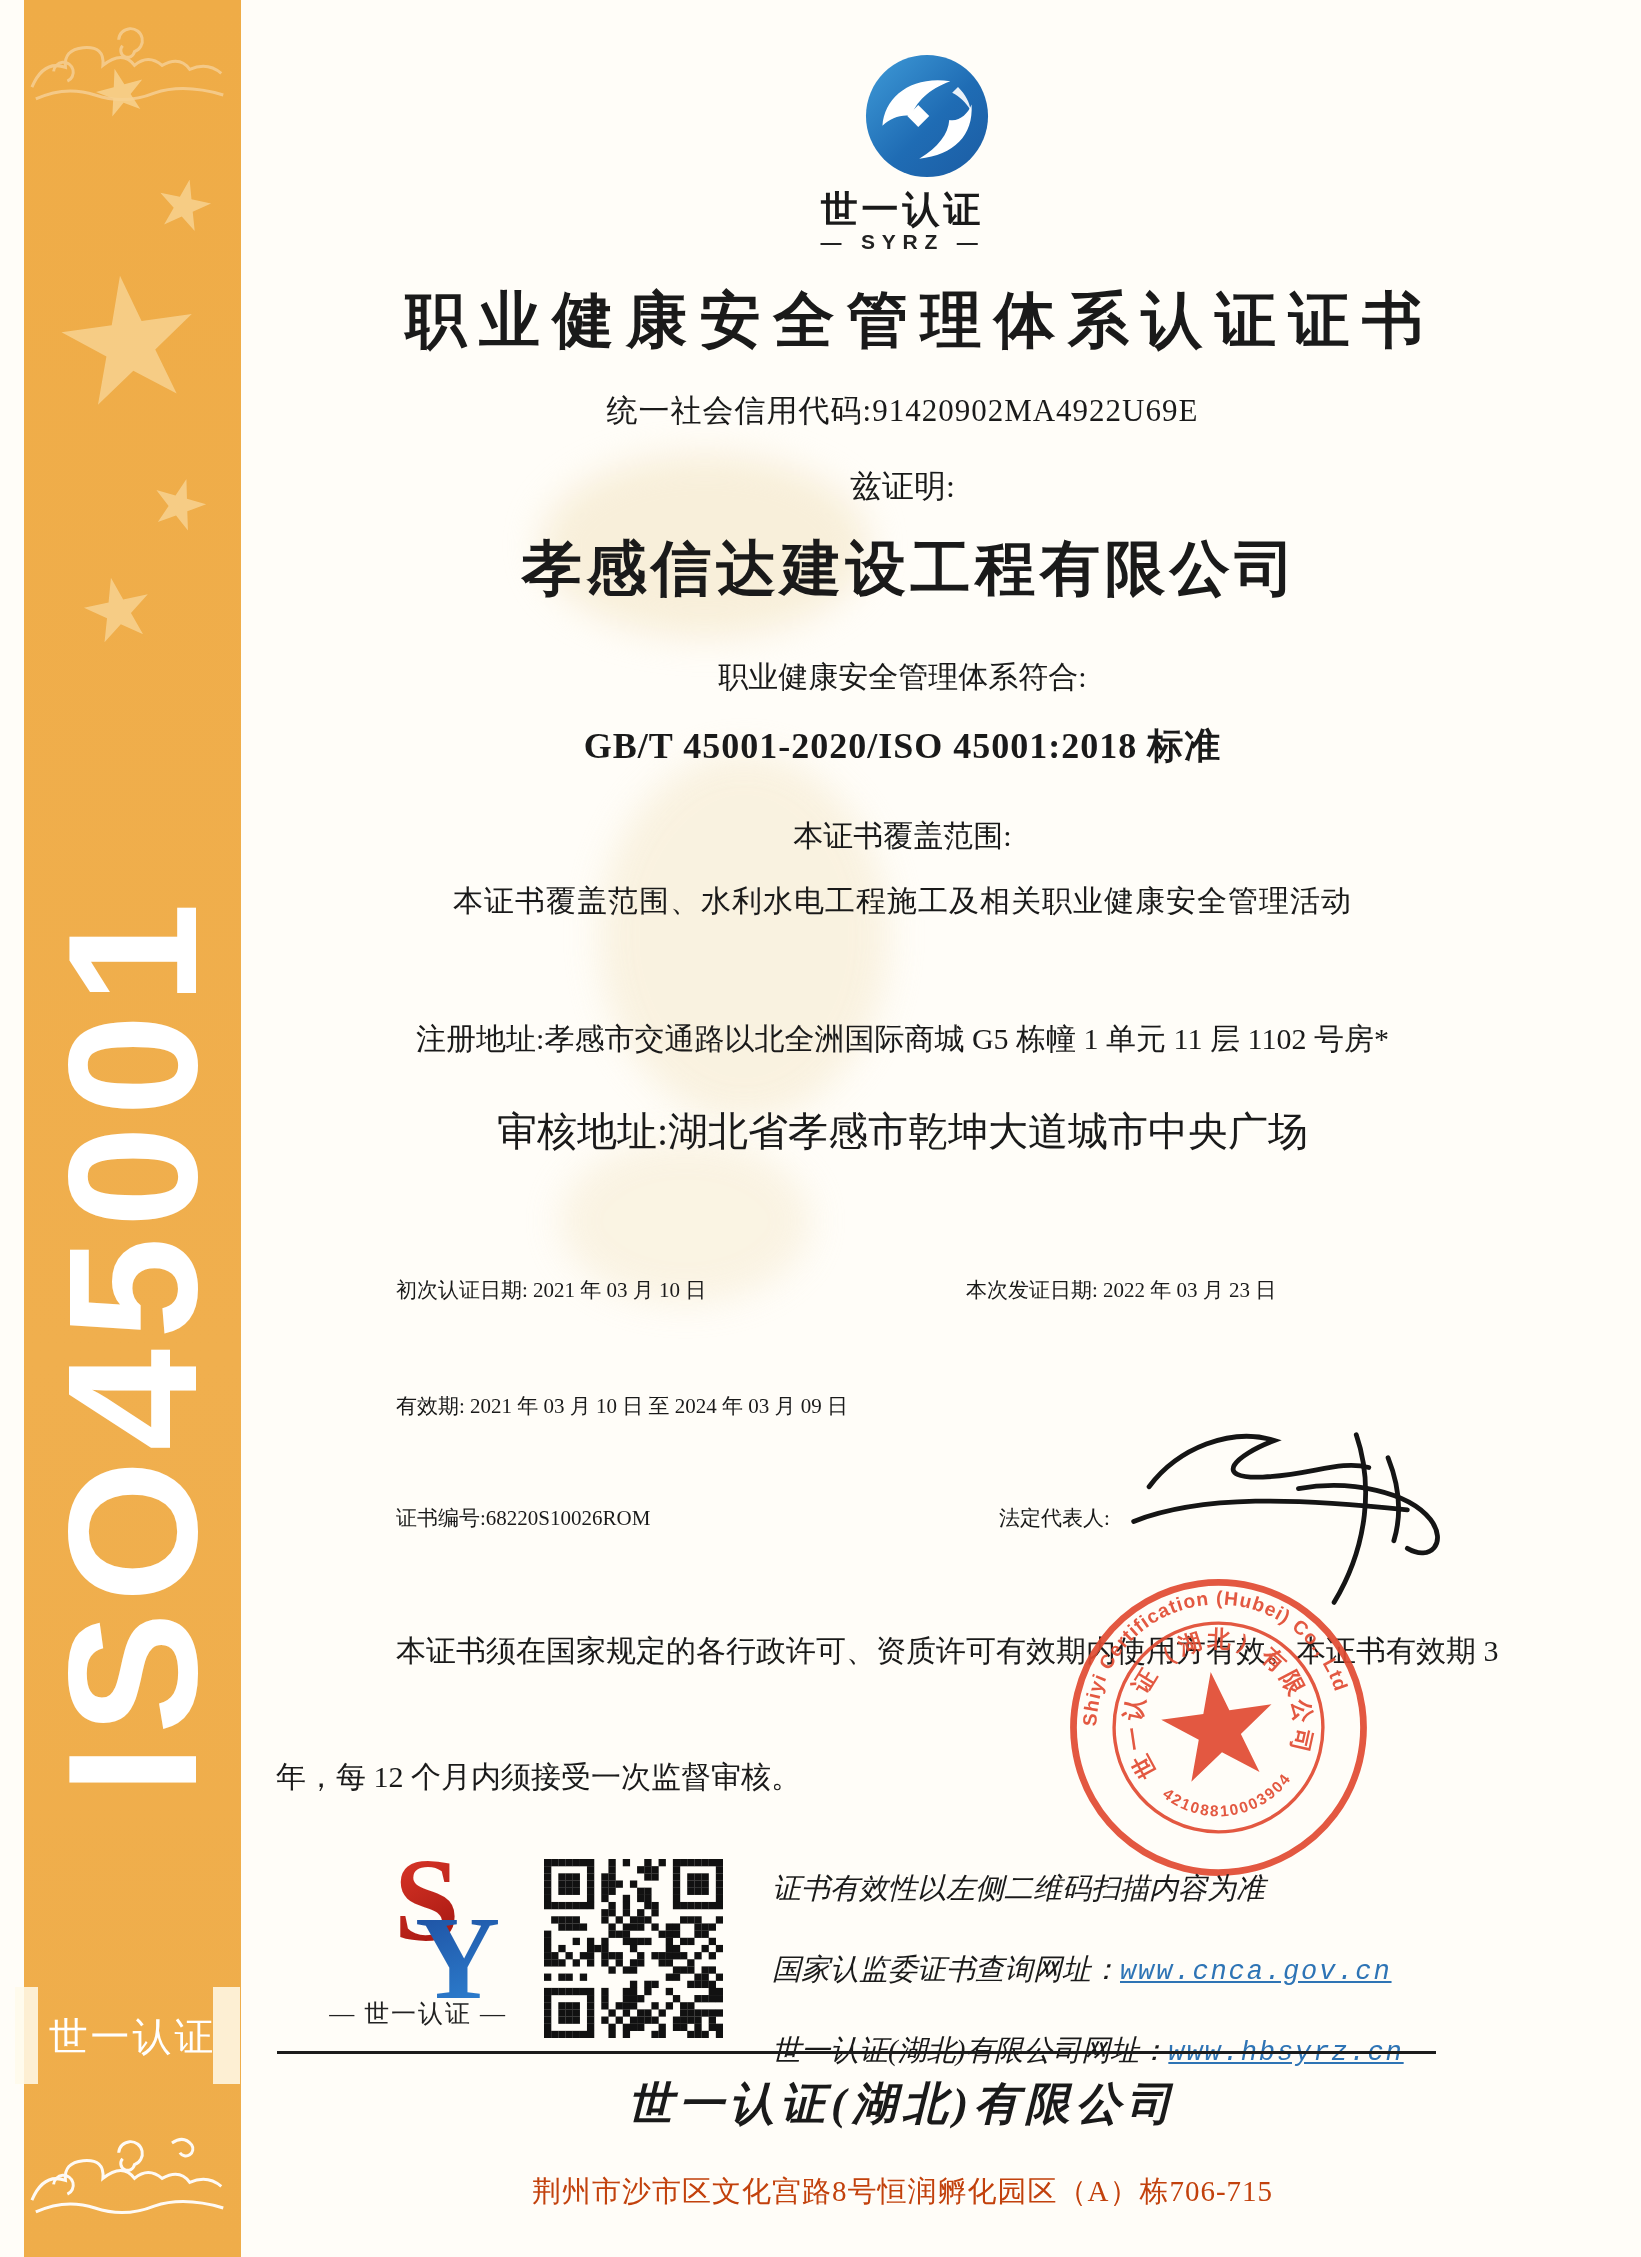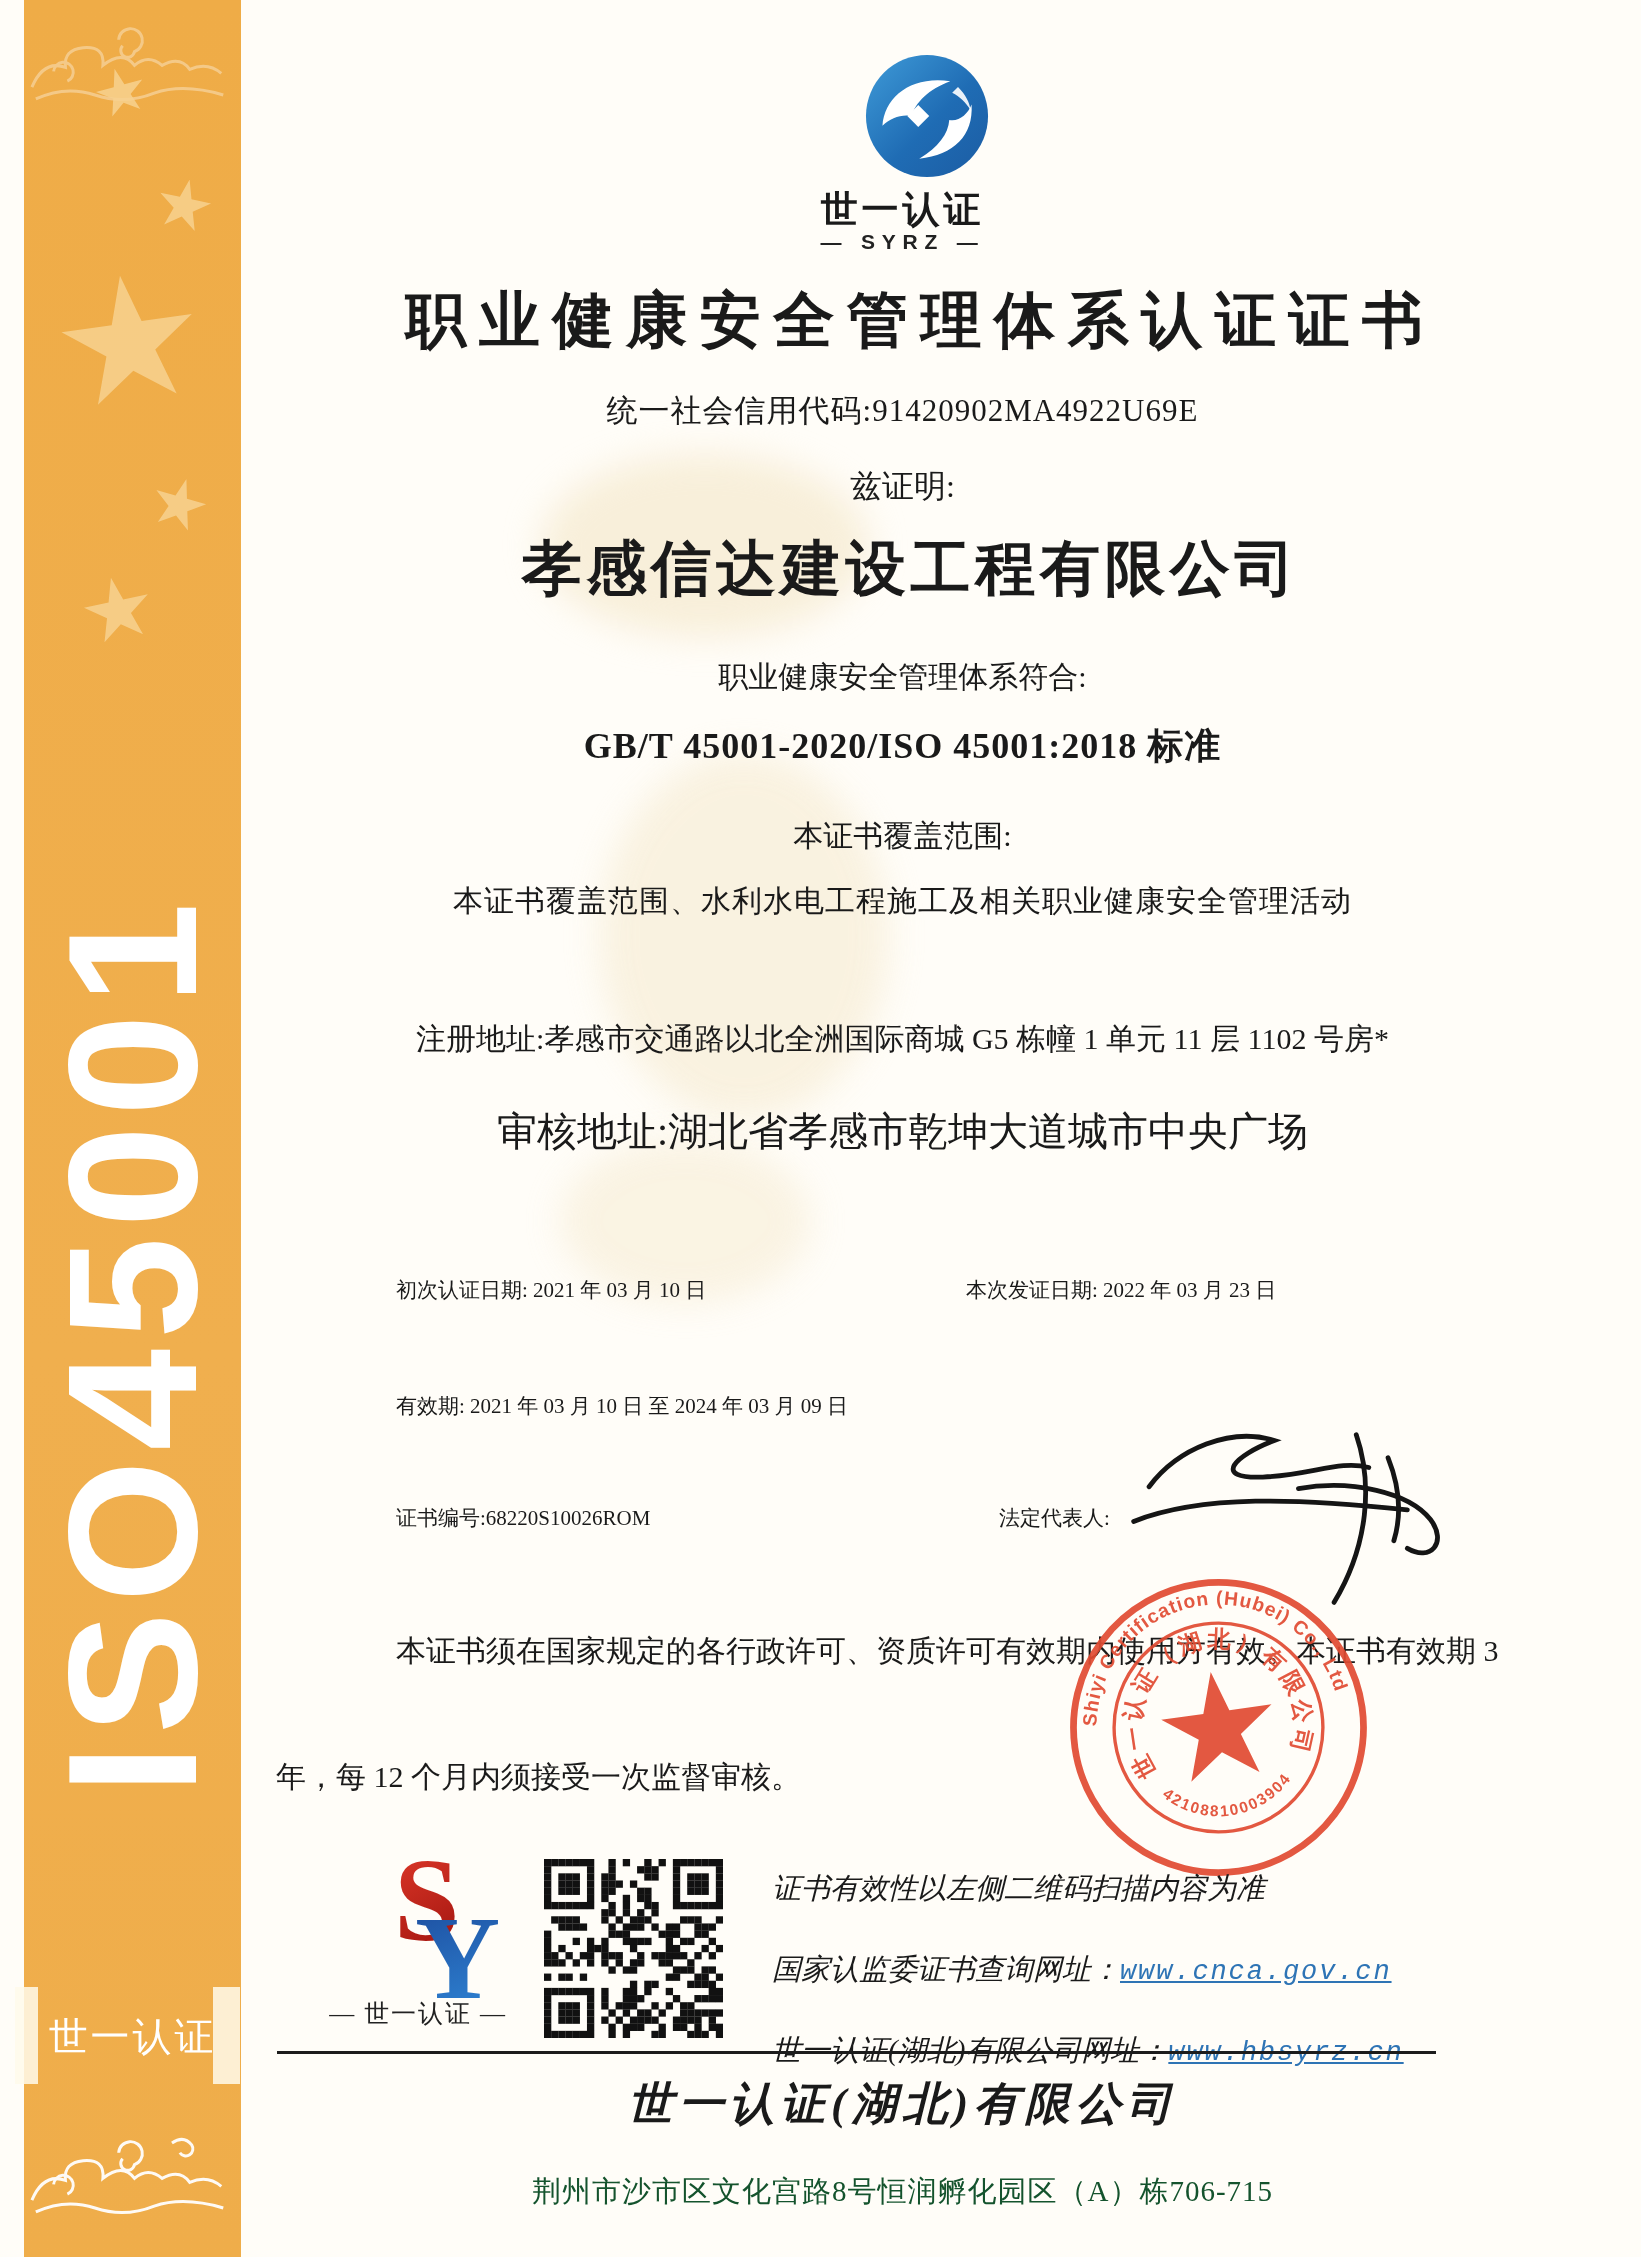--- a/index.html
+++ b/index.html
@@ -45,21 +45,21 @@
   #sy-s,#sy-y{font-family:"Liberation Serif",serif;font-weight:700;line-height:1;
       -webkit-background-clip:text;background-clip:text;color:transparent;}
   #sy-s{left:394px;top:1842px;font-size:118px;background-image:linear-gradient(150deg,#e0392a,#9c120d);}
   #sy-y{left:415px;top:1900px;font-size:118px;background-image:linear-gradient(160deg,#1d4d9e,#2f86d6);}
   #sy-label{left:278px;top:1997px;width:280px;text-align:center;font-size:25px;color:#222;letter-spacing:1.9px;}
   .link-line{left:772px;font-size:29px;white-space:nowrap;font-style:italic;}
   .url{font-family:"Liberation Mono","DejaVu Sans Mono",monospace;font-size:27px;
        color:#2e74b5;text-decoration:underline;letter-spacing:1.9px;}
   #footer-sep{left:277px;top:2051px;width:1159px;height:2.9px;background:#1c1c1c;}
   #footer-company{top:2074px;font-size:45px;font-weight:700;font-style:italic;letter-spacing:5.8px;}
-  #footer-address{top:2172px;font-size:29px;letter-spacing:1px;color:#14532d;}
+  #footer-address{top:2172px;font-size:29px;letter-spacing:1px;color:#c2410c;}
 </style>
 </head>
 <body>
 
 <div id="page">
 
   <div id="sidebar" class="abs">
 
     <svg class="cloud" style="left:0;top:-7.7px;width:217px;height:135px;opacity:.35" viewBox="0 0 220 100">
       <g fill="none" stroke="#fff" stroke-width="3">

